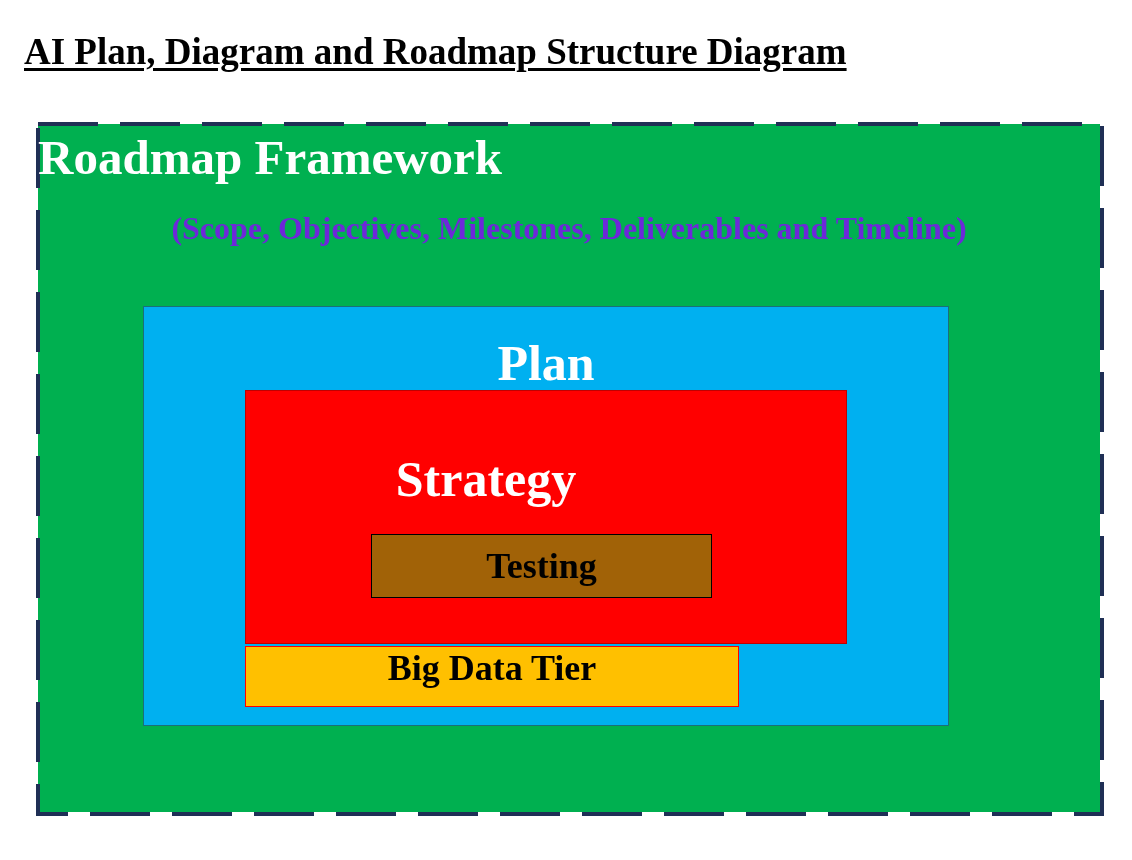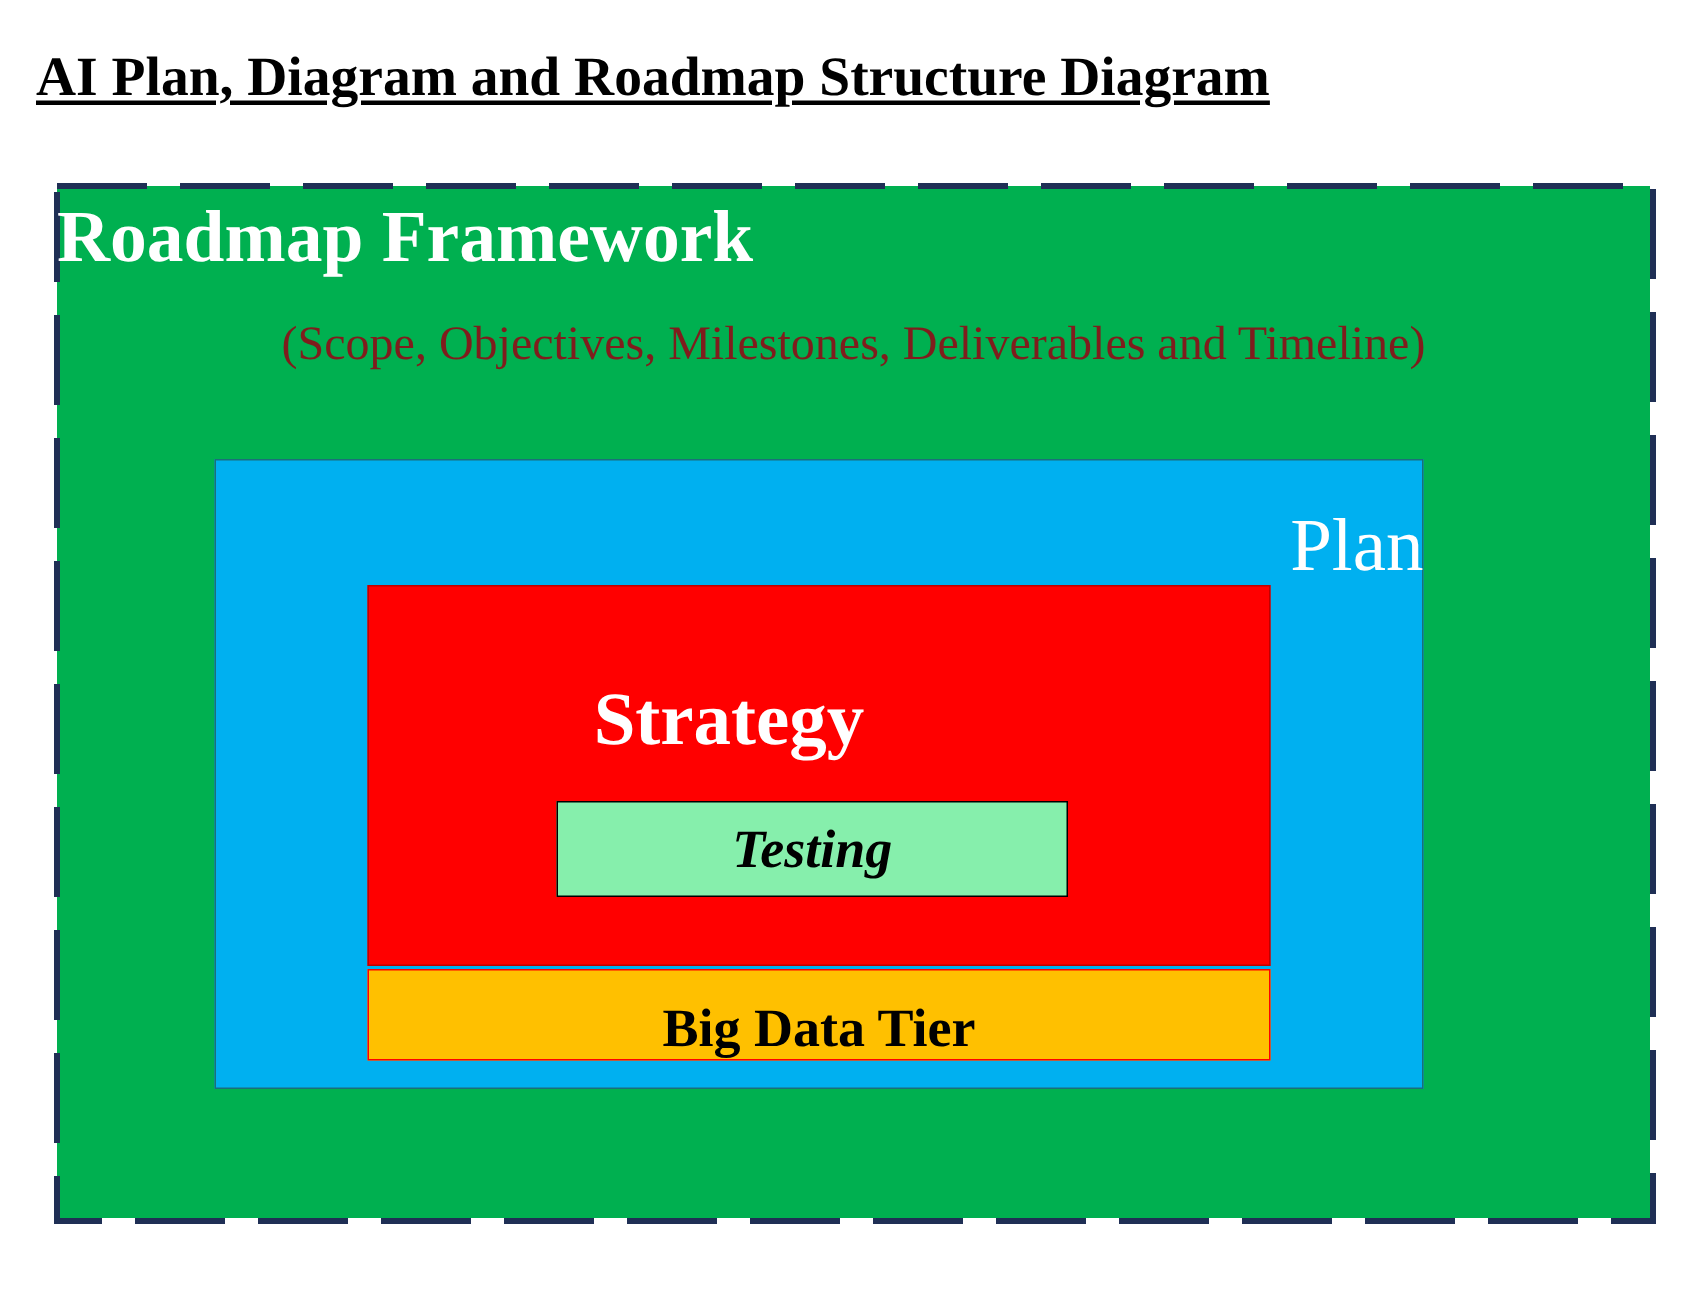--- a/index.html
+++ b/index.html
@@ -6,36 +6,36 @@
   body { width: 1132px; height: 860px; position: relative; overflow: hidden;
          font-family: "Liberation Serif", "DejaVu Serif", serif; }
   .title { position: absolute; left: 24px; top: 30px; font-size: 37px; font-weight: bold;
            color: #000; text-decoration: underline; text-decoration-thickness: 3px;
            text-underline-offset: 4px; white-space: nowrap; }
   .outer { position: absolute; left: 38px; top: 124px; width: 1062px; height: 688px; background: #00b050; }
   .outer-border { position: absolute; left: 36px; top: 122px; }
   .rm-title { position: absolute; left: 38px; top: 129px; width: 1062px; text-align: left;
               color: #fff; font-weight: bold; font-size: 49px; white-space: nowrap; }
   .rm-sub { position: absolute; left: 38px; top: 210px; width: 1062px; text-align: center;
-            color: #7f1d1d; font-weight: normal; font-size: 32px; white-space: nowrap; }
+            color: #6d28d9; font-weight: bold; font-size: 32px; white-space: nowrap; }
   .plan { position: absolute; left: 143px; top: 306px; width: 806px; height: 420px;
           background: #00b0f0; border: 1px solid #1a6f7a; box-sizing: border-box; }
-  .plan-title { position: absolute; left: 143px; top: 334px; width: 806px; text-align: right;
-                color: #fff; font-weight: normal; font-size: 50px; }
+  .plan-title { position: absolute; left: 143px; top: 334px; width: 806px; text-align: center;
+                color: #fff; font-weight: bold; font-size: 50px; }
   .strategy { position: absolute; left: 245px; top: 390px; width: 602px; height: 254px;
               background: #ff0000; border: 1px solid #c00000; box-sizing: border-box; }
   .strategy-title { position: absolute; left: 245px; top: 450px; width: 482px; text-align: center;
                     color: #fff; font-weight: bold; font-size: 50px; }
   .testing { position: absolute; left: 371px; top: 534px; width: 341px; height: 64px;
-             background: #86efac; border: 1px solid #000; box-sizing: border-box;
+             background: #a16207; border: 1px solid #000; box-sizing: border-box;
              display: flex; align-items: center; justify-content: center;
-             color: #000; font-weight: bold; font-size: 36px; font-style: italic; }
-  .bigdata { position: absolute; left: 245px; top: 646px; width: 602px; height: 61px;
+             color: #000; font-weight: bold; font-size: 36px; }
+  .bigdata { position: absolute; left: 245px; top: 646px; width: 494px; height: 61px;
              background: #ffc000; border: 1px solid #ff0000; box-sizing: border-box;
-             display: flex; align-items: flex-end; justify-content: center;
+             display: flex; align-items: flex-start; justify-content: center;
              color: #000; font-weight: bold; font-size: 36px; }
 </style>
 </head>
 <body>
 
 <div class="title">AI Plan, Diagram and Roadmap Structure Diagram</div>
 
 <div class="outer"></div>
 <svg class="outer-border" width="1068" height="694">
   <rect x="2" y="2" width="1064" height="690" fill="none" stroke="#1f2f55" stroke-width="4" stroke-dasharray="60 22"></rect>

